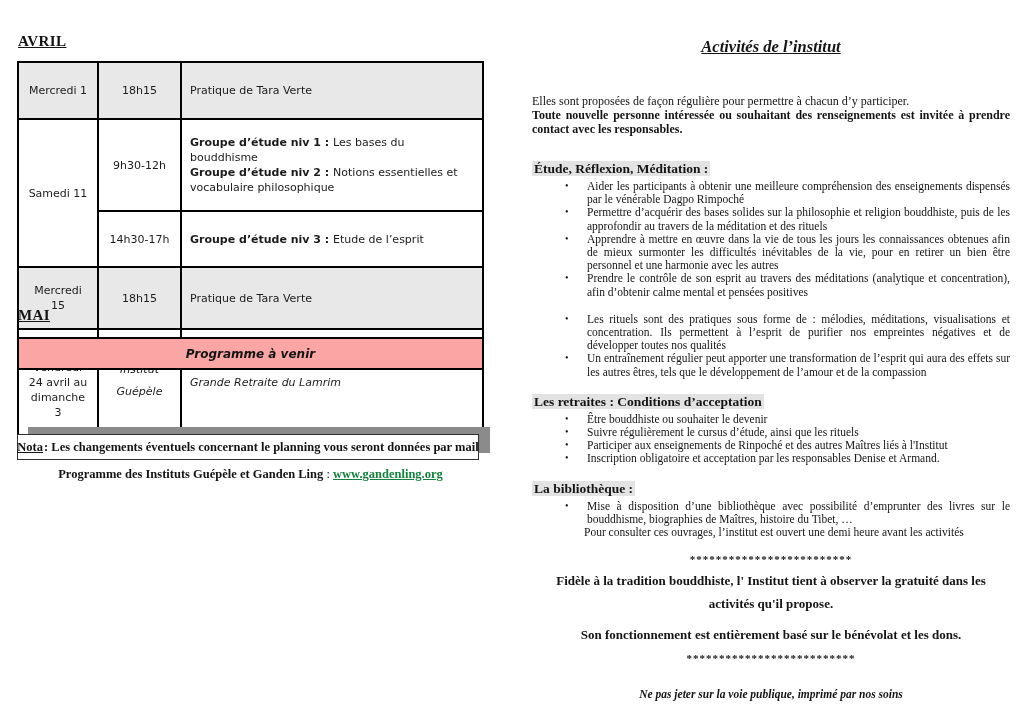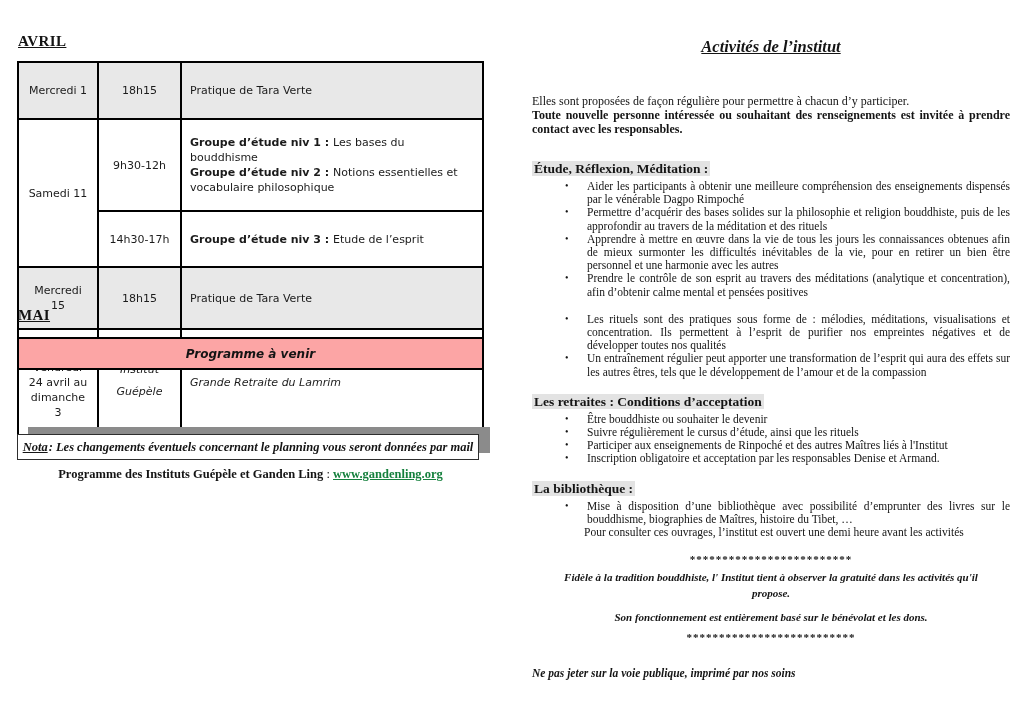--- a/index.html
+++ b/index.html
@@ -33,21 +33,21 @@
   .mai-box{
     position:absolute;top:307px;left:0;width:463px;height:29px;border:2px solid #000;background:#fca5a5;
     display:flex;align-items:center;justify-content:center;
     font-family:"DejaVu Sans",sans-serif;font-weight:bold;font-style:italic;font-size:12px;
   }
 
   .nota{
     position:absolute;top:404px;left:0;width:460px;height:24px;background:#fff;border:1px solid #2e2e2e;
     box-shadow:11px -7px 0 0 #8b8b8b;
     display:flex;align-items:center;justify-content:center;
-    font-weight:bold;font-style:italic;font-size:12.5px;white-space:nowrap;
+    font-weight:bold;font-size:12.5px;white-space:nowrap;
   }
   .nota .nota-label{text-decoration:underline;margin-right:1px;}
 
   .prog-line{position:absolute;top:437px;left:0;width:467px;text-align:center;font-size:12.5px;}
   .prog-line .pfx{font-weight:bold;}
   .prog-line a{color:#15803d;font-weight:bold;text-decoration:underline;cursor:pointer;}
 
   
   .right-col{position:absolute;left:532px;top:30px;width:478px;}
   .title{margin:7px 0 0;text-align:center;font-size:16.5px;font-weight:bold;line-height:20px;}
@@ -56,23 +56,23 @@
   .section{margin-top:14px;}
   .section.first{margin-top:24px;}
   .sec-h{font-size:13.5px;font-weight:bold;line-height:17px;}
   .sec-h span{background:#e3e3e3;padding:0 2px;}
   .bullets{margin-top:3px;}
   .bullet{position:relative;padding-left:55px;text-align:justify;font-size:11.5px;line-height:13.2px;}
   .bullet .dot{position:absolute;left:33px;top:-1px;font-size:10px;}
   .extra{padding-left:52px;font-size:11.5px;line-height:13.2px;}
   .stars{margin-top:14px;text-align:center;font-weight:bold;font-size:11px;letter-spacing:1px;}
   .stars.bottom{margin-top:6px;}
-  .cnote{margin:4px 14px 0;text-align:center;font-weight:bold;font-size:11px;line-height:16px;font-style:italic;}
+  .cnote{margin:4px 14px 0;text-align:center;font-weight:bold;font-size:13px;line-height:23px;}
   .cnote.funding{margin-top:8px;}
-  .footer-note{margin-top:24px;text-align:left;font-weight:bold;font-style:italic;font-size:11.5px;}
+  .footer-note{margin-top:24px;text-align:center;font-weight:bold;font-style:italic;font-size:11.5px;}
 </style>
 </head>
 <body>
 
 <div class="sheet">
 
   <div class="left-col">
     <div class="month april-h">AVRIL</div>
 
     <table class="sched">

